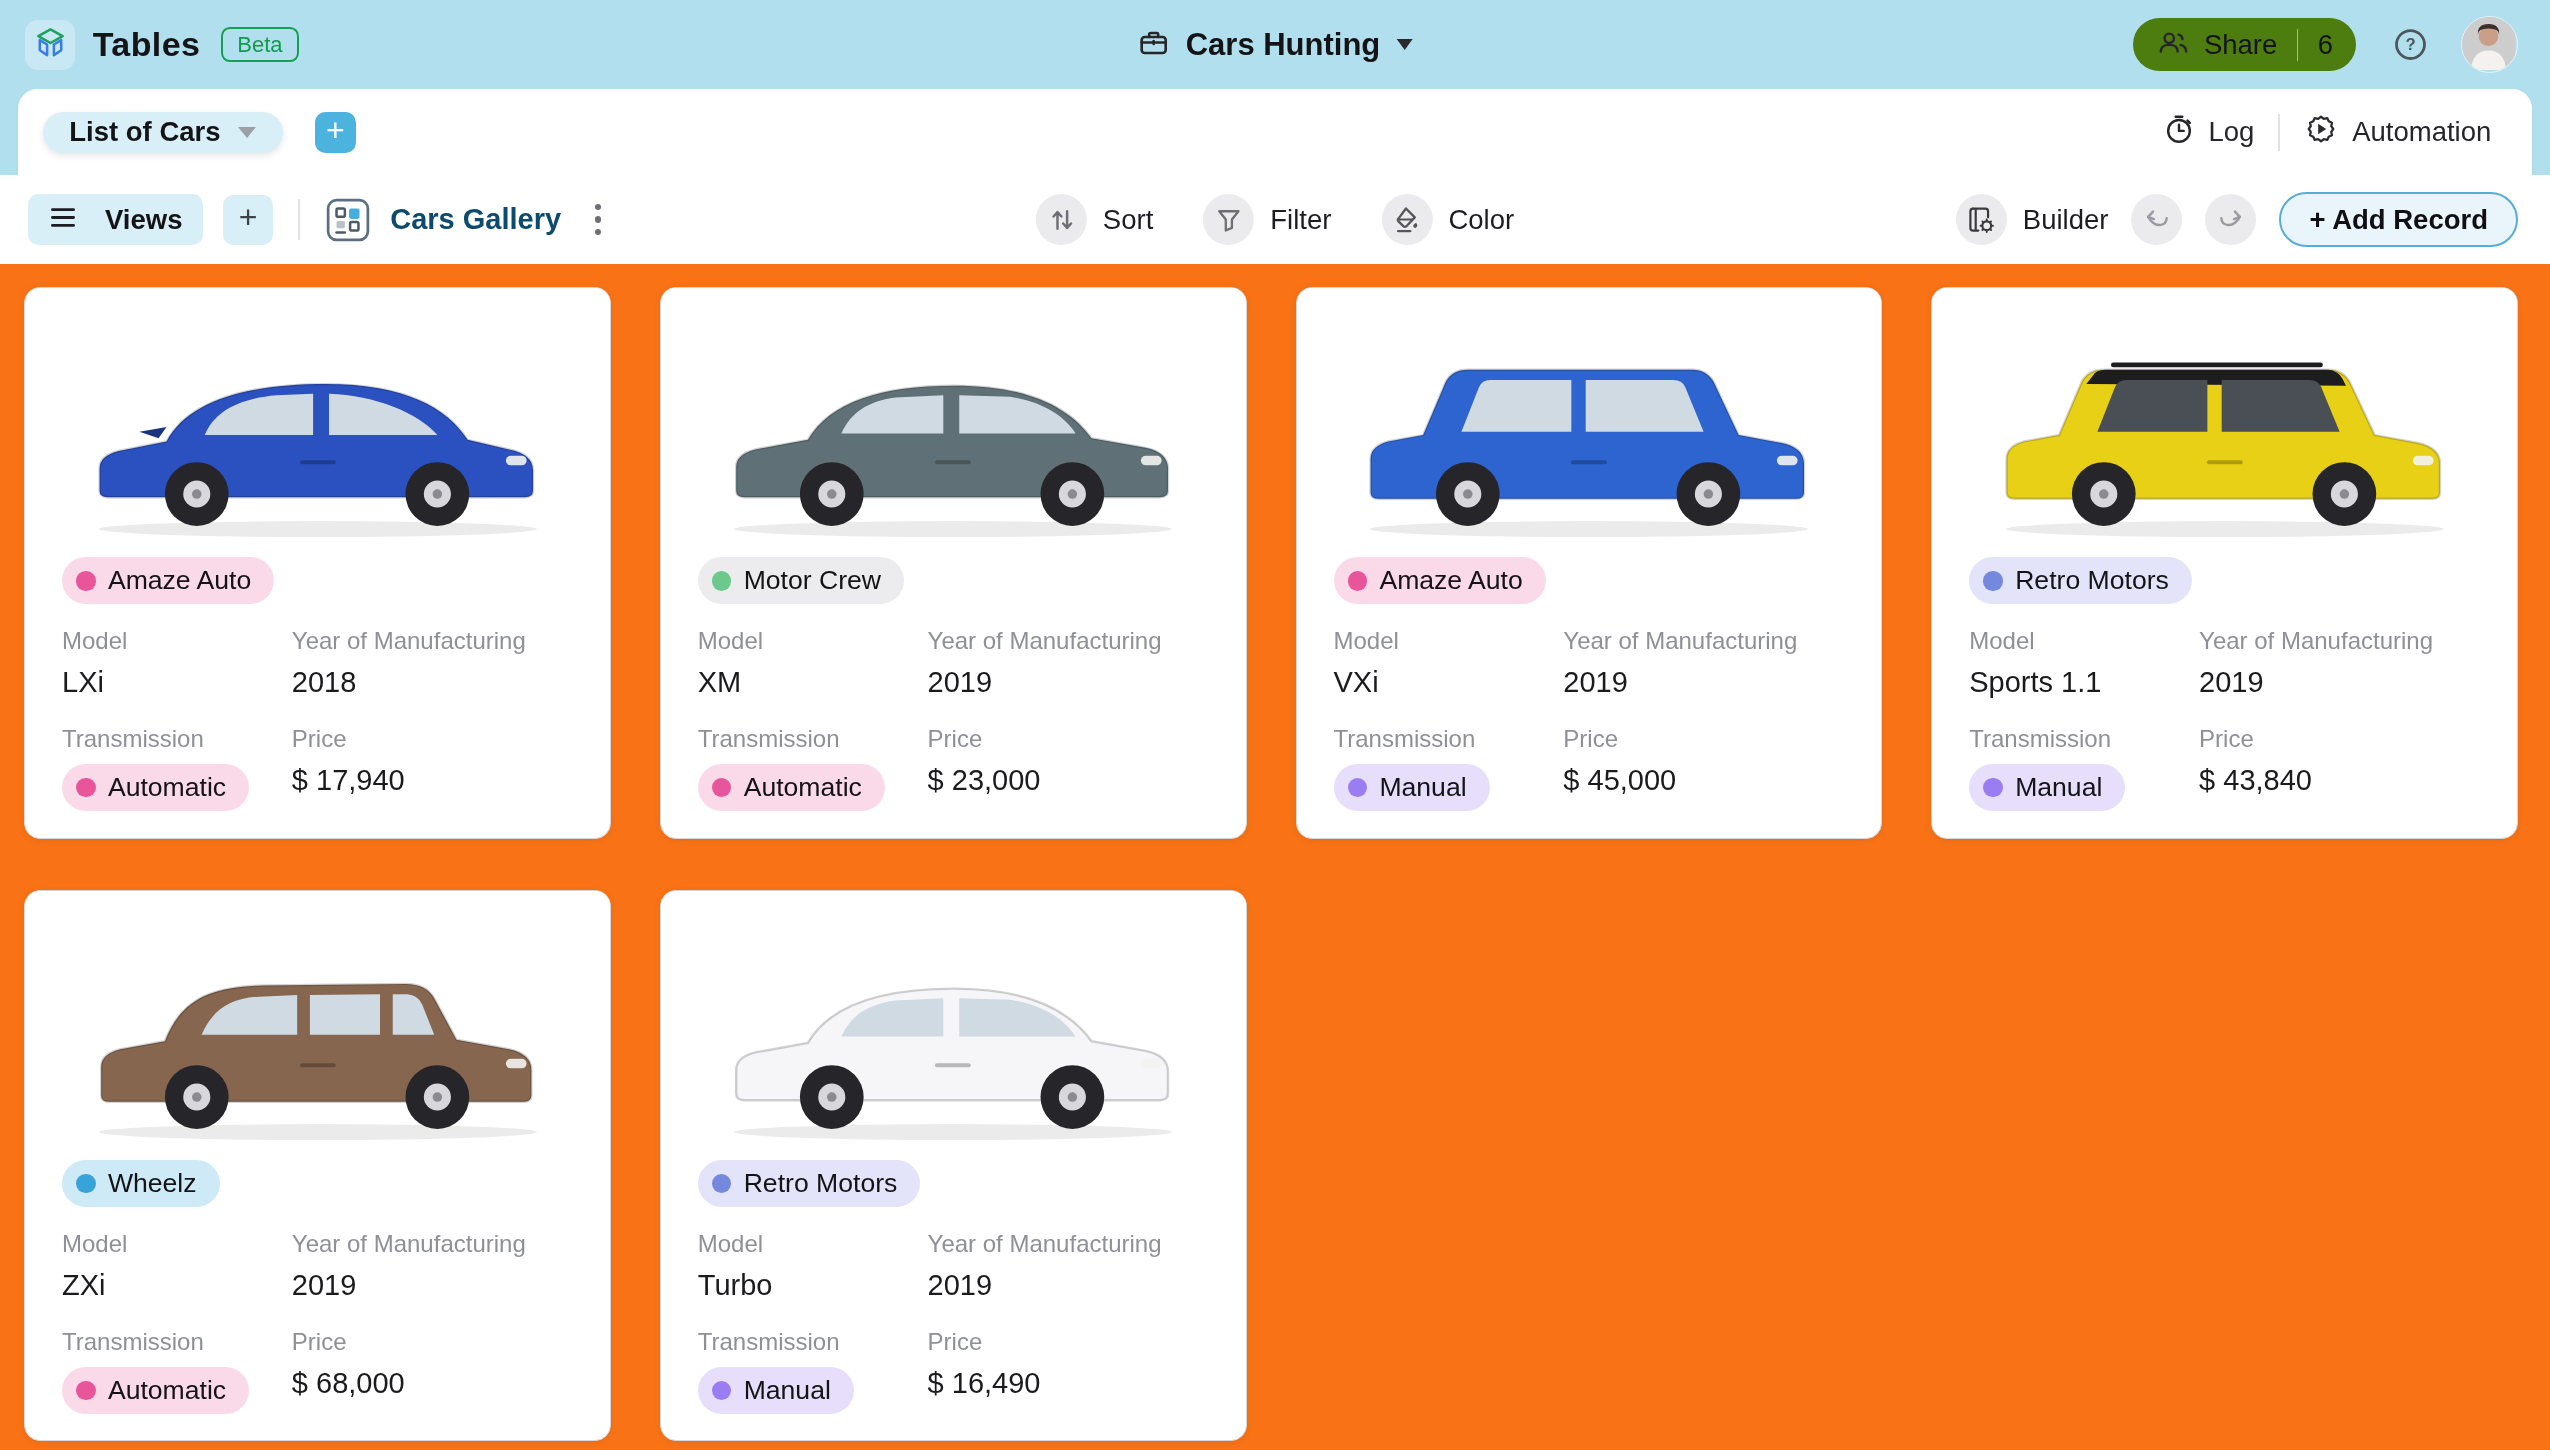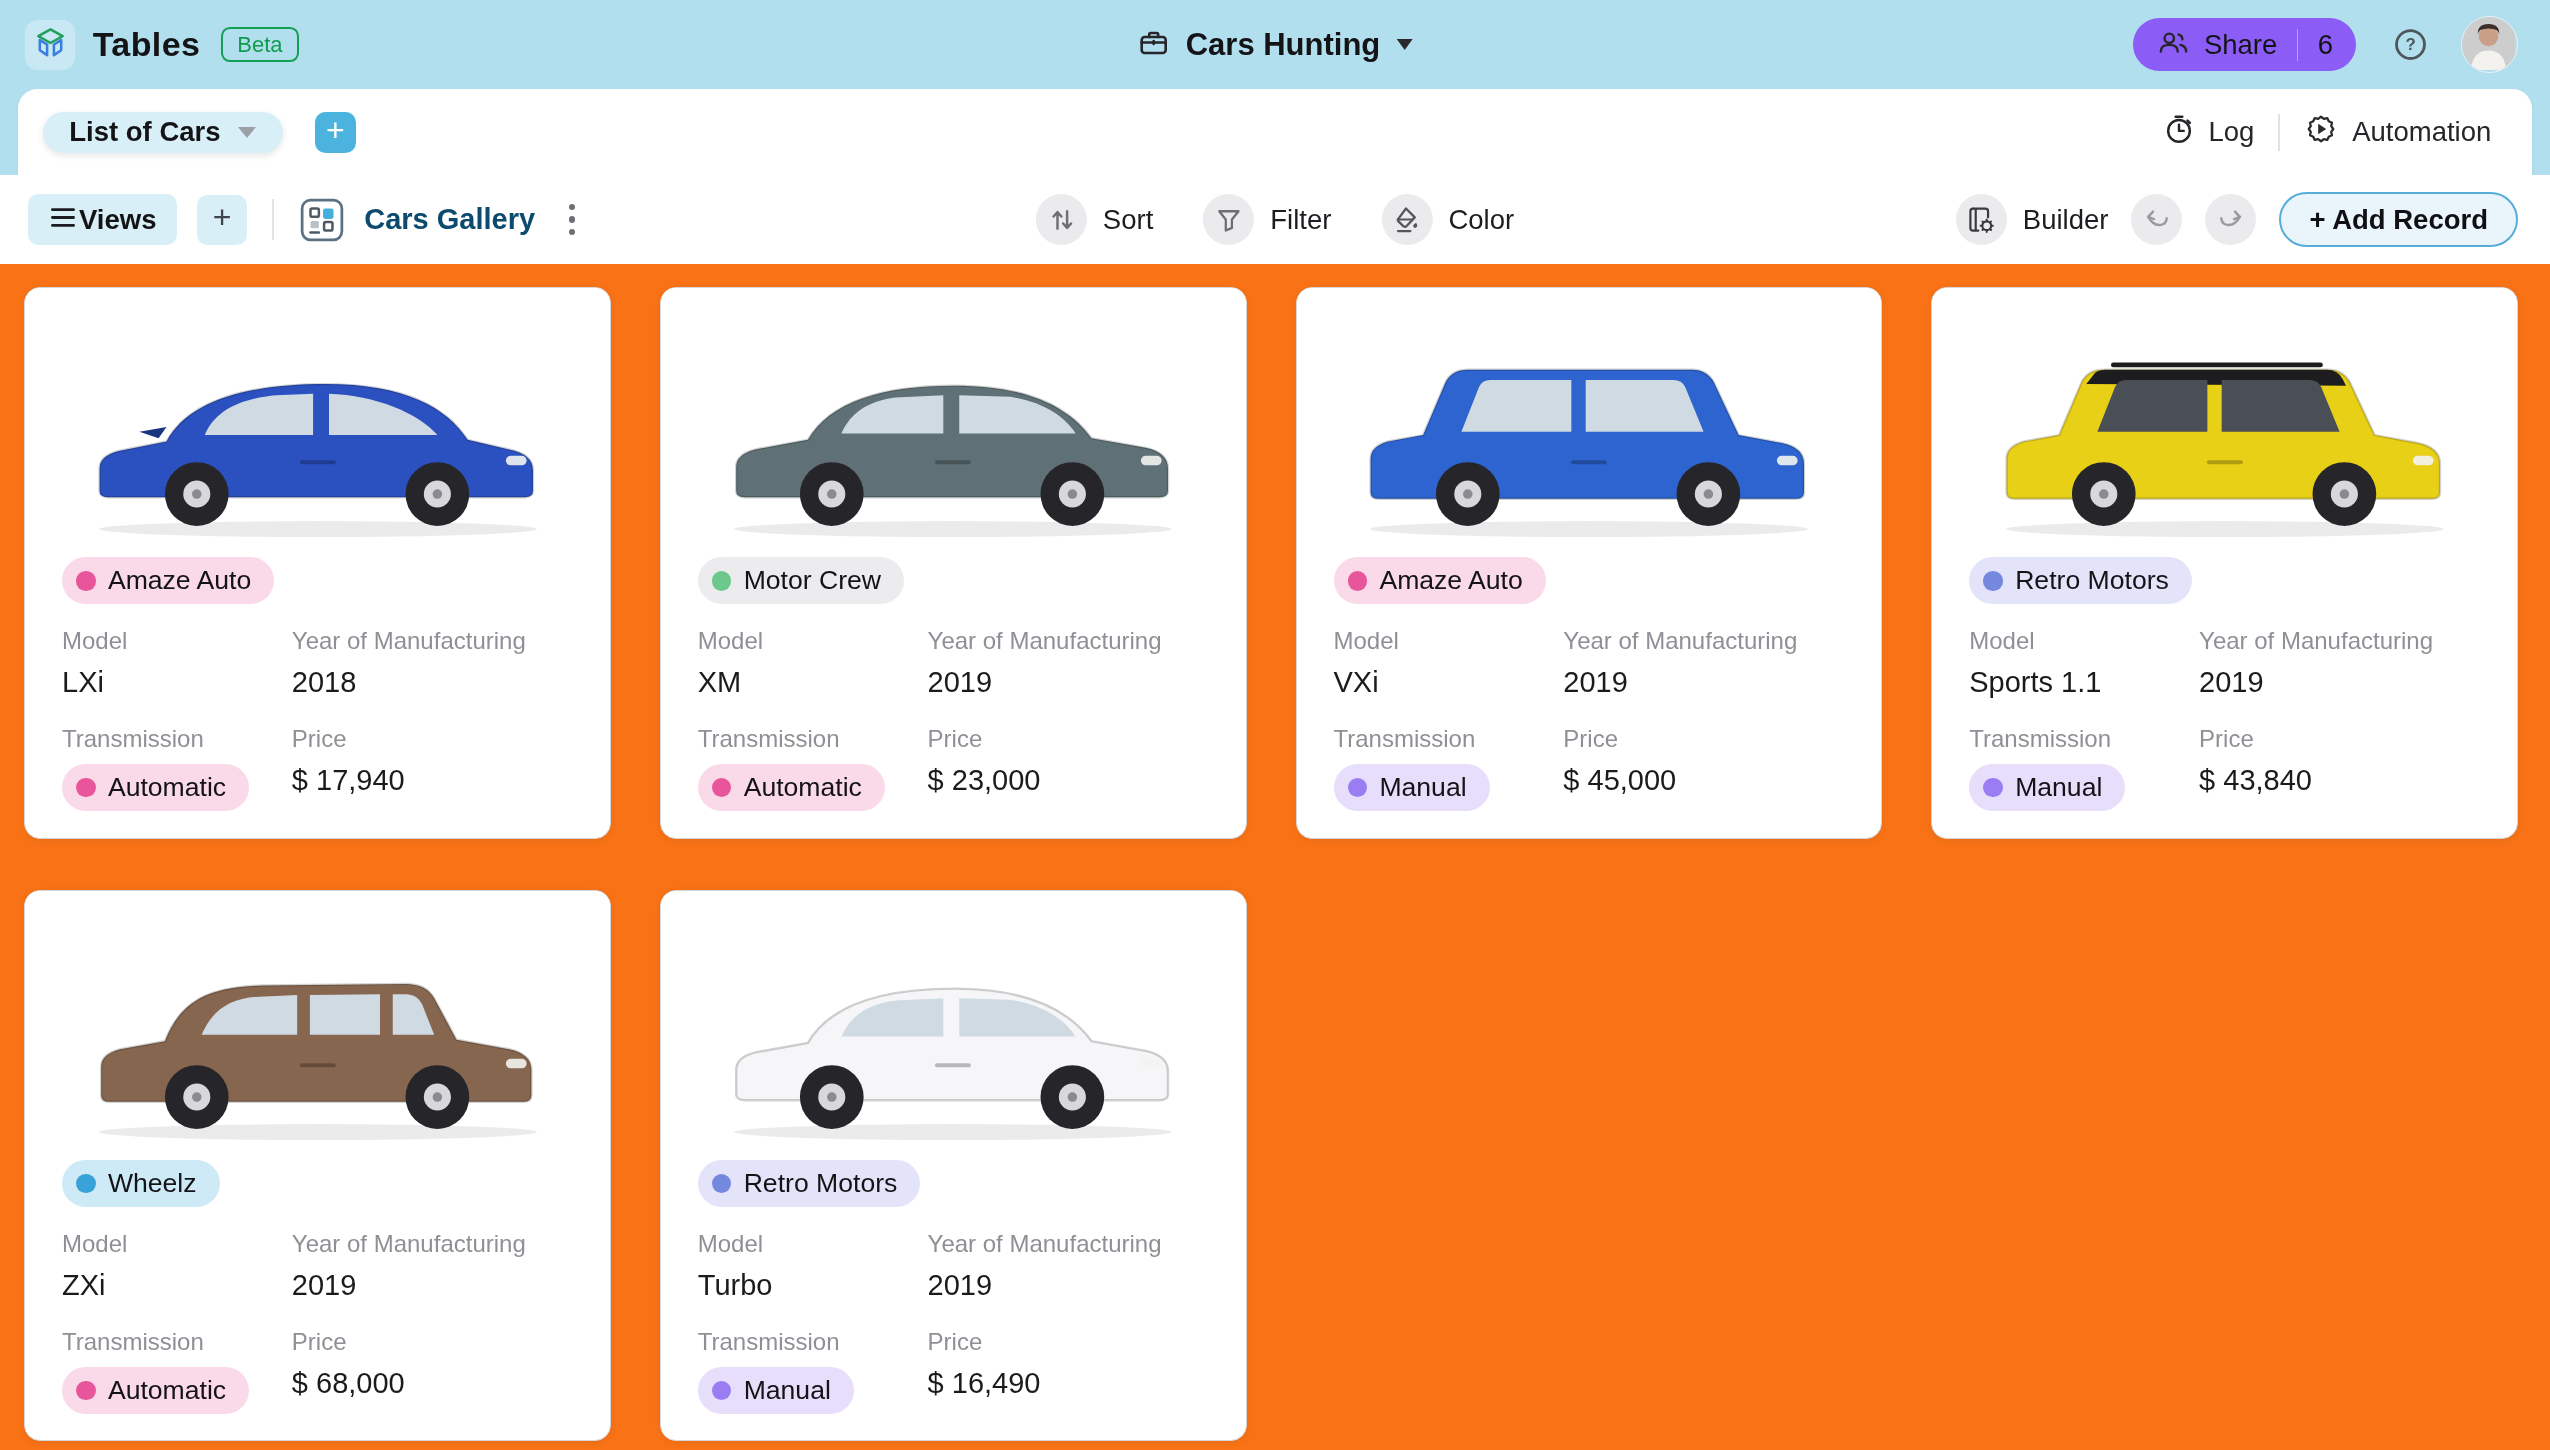--- a/index.html
+++ b/index.html
@@ -9,40 +9,40 @@
 
   
   .topbar { height:89px; flex:0 0 89px; background:#b2dfee; display:flex; align-items:center; padding:0 32px 0 25px; position:relative; }
   .logo-chip { width:50px; height:50px; border-radius:12.4px; background:#c8e9f4; display:flex; align-items:center; justify-content:center; }
   .app-title { font-size:34px; font-weight:700; color:#141417; margin-left:17.7px; letter-spacing:0.4px; }
   .beta-badge { margin-left:21px; border:2.7px solid #13a052; color:#0f9c4c; font-size:22px; font-weight:400; padding:4.4px 14px; border-radius:8.9px; line-height:1; }
   .topbar-center { position:absolute; left:50%; transform:translateX(-50%); display:flex; align-items:center; gap:16px; }
   .workspace-name { font-size:31px; font-weight:700; color:#141417; }
   .caret-down { width:0; height:0; border-left:8.9px solid transparent; border-right:8.9px solid transparent; border-top:11.5px solid #2a2a2e; }
   .topbar-right { margin-left:auto; display:flex; align-items:center; }
-  .share-pill { background:#8b5cf6; border-radius:885px; height:53px; display:flex; align-items:center; padding:0 23px; gap:14px; cursor:pointer; }
+  .share-pill { background:#4d7c0f; border-radius:885px; height:53px; display:flex; align-items:center; padding:0 23px; gap:14px; cursor:pointer; }
   .share-label { font-size:27.5px; font-weight:500; color:#141417; }
   .share-div { width:1.8px; height:32px; background:#9db8c3; margin:0 5.3px; }
   .share-count { font-size:27.5px; color:#141417; }
   .help-btn { margin-left:34px; display:flex; cursor:pointer; }
   .avatar { width:57px; height:57px; border-radius:50%; overflow:hidden; margin-left:30px; border:1.8px solid #e8f4f9; cursor:pointer; }
 
   
   .tabrow-wrap { background:#b2dfee; padding:0 17.7px; flex:0 0 86px; }
   .tabrow { background:#ffffff; height:86px; border-radius:19.5px 19.5px 0 0; display:flex; align-items:center; padding:0 41px 0 25px; box-shadow:0 1.8px 3.5px rgba(0,0,0,.06); }
   .tab-pill { background:#d9eff8; border-radius:885px; height:41px; padding:0 26.6px; display:flex; align-items:center; gap:17.7px; font-size:27.5px; font-weight:700; color:#141417; box-shadow:0 2.7px 7px rgba(0,0,0,.10); cursor:pointer; }
   .tab-caret { width:0; height:0; border-left:9.7px solid transparent; border-right:9.7px solid transparent; border-top:11.5px solid #9aa0a6; }
   .add-table-btn { width:41px; height:41px; background:#4cb3de; border-radius:10.6px; color:#fff; font-size:32px; line-height:1; display:flex; align-items:center; justify-content:center; margin-left:32px; cursor:pointer; padding-bottom:3.5px; }
   .tabrow-right { margin-left:auto; display:flex; align-items:center; gap:24px; }
   .tab-tool { display:flex; align-items:center; gap:14px; font-size:27.5px; color:#26262a; cursor:pointer; }
   .tabrow-div { width:1.8px; height:37px; background:#e2e2e5; }
 
   
   .toolbar { background:#ffffff; height:89px; flex:0 0 89px; display:flex; align-items:center; padding:0 32px 0 28px; position:relative; }
-  .views-btn { background:#d9eff8; border-radius:10.6px; height:51px; padding:0 21px; display:flex; align-items:center; gap:2px; font-size:27.5px; font-weight:700; color:#141417; cursor:pointer; }
+  .views-btn { background:#d9eff8; border-radius:10.6px; height:51px; padding:0 21px; display:flex; align-items:center; gap:28px; font-size:27.5px; font-weight:700; color:#141417; cursor:pointer; }
   .plus-sq-btn { width:50px; height:50px; background:#d9eff8; border-radius:10.6px; display:flex; align-items:center; justify-content:center; font-size:32px; color:#3e444a; margin-left:19.5px; cursor:pointer; padding-bottom:3.5px; }
   .toolbar-div { width:1.8px; height:41px; background:#e4e4e7; margin:0 25px; }
   .view-icon-box { display:flex; cursor:pointer; }
   .view-title { font-size:29px; font-weight:700; color:#0c4a6e; margin-left:19.5px; }
   .kebab { display:flex; flex-direction:column; gap:6.2px; margin-left:26.6px; padding:7px; cursor:pointer; }
   .kebab i { width:6.2px; height:6.2px; border-radius:50%; background:#6e6e74; }
   .toolbar-center { position:absolute; left:50%; transform:translateX(-50%); display:flex; align-items:center; gap:50px; }
   .tool-item { display:flex; align-items:center; gap:16px; font-size:27.5px; color:#1d1d21; cursor:pointer; }
   .icon-circle { width:51px; height:51px; border-radius:50%; background:#ebebed; display:flex; align-items:center; justify-content:center; }
   .toolbar-right { margin-left:auto; display:flex; align-items:center; gap:23px; }

